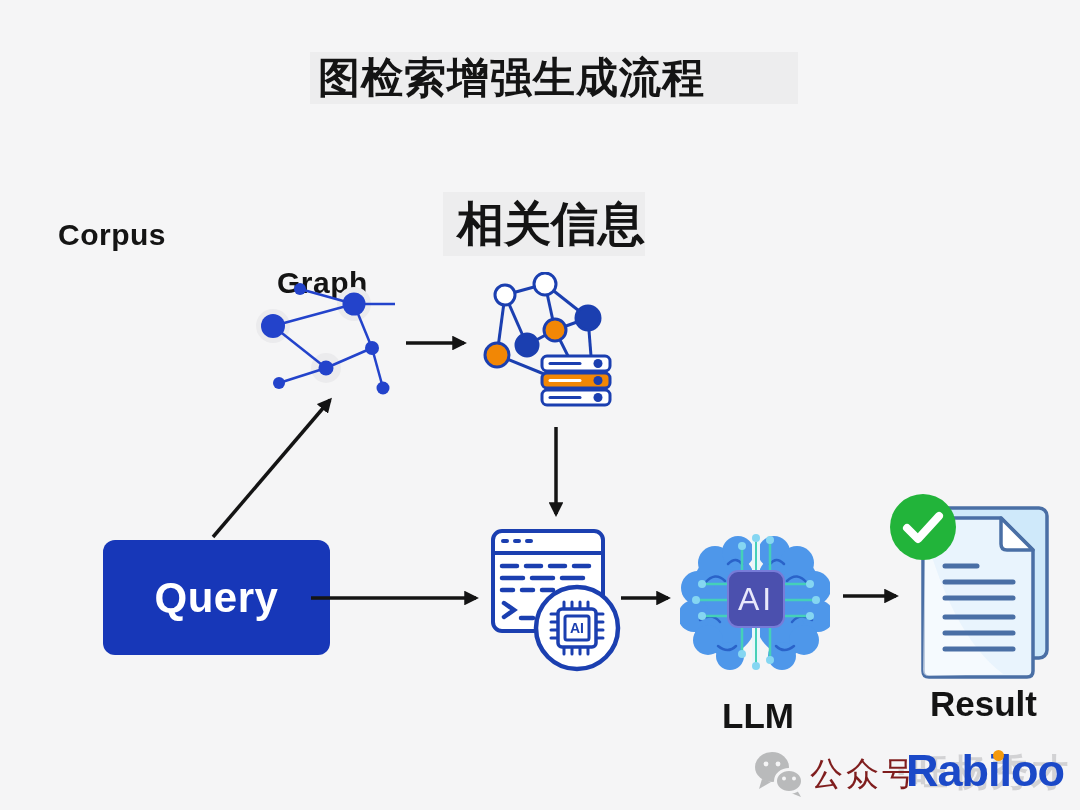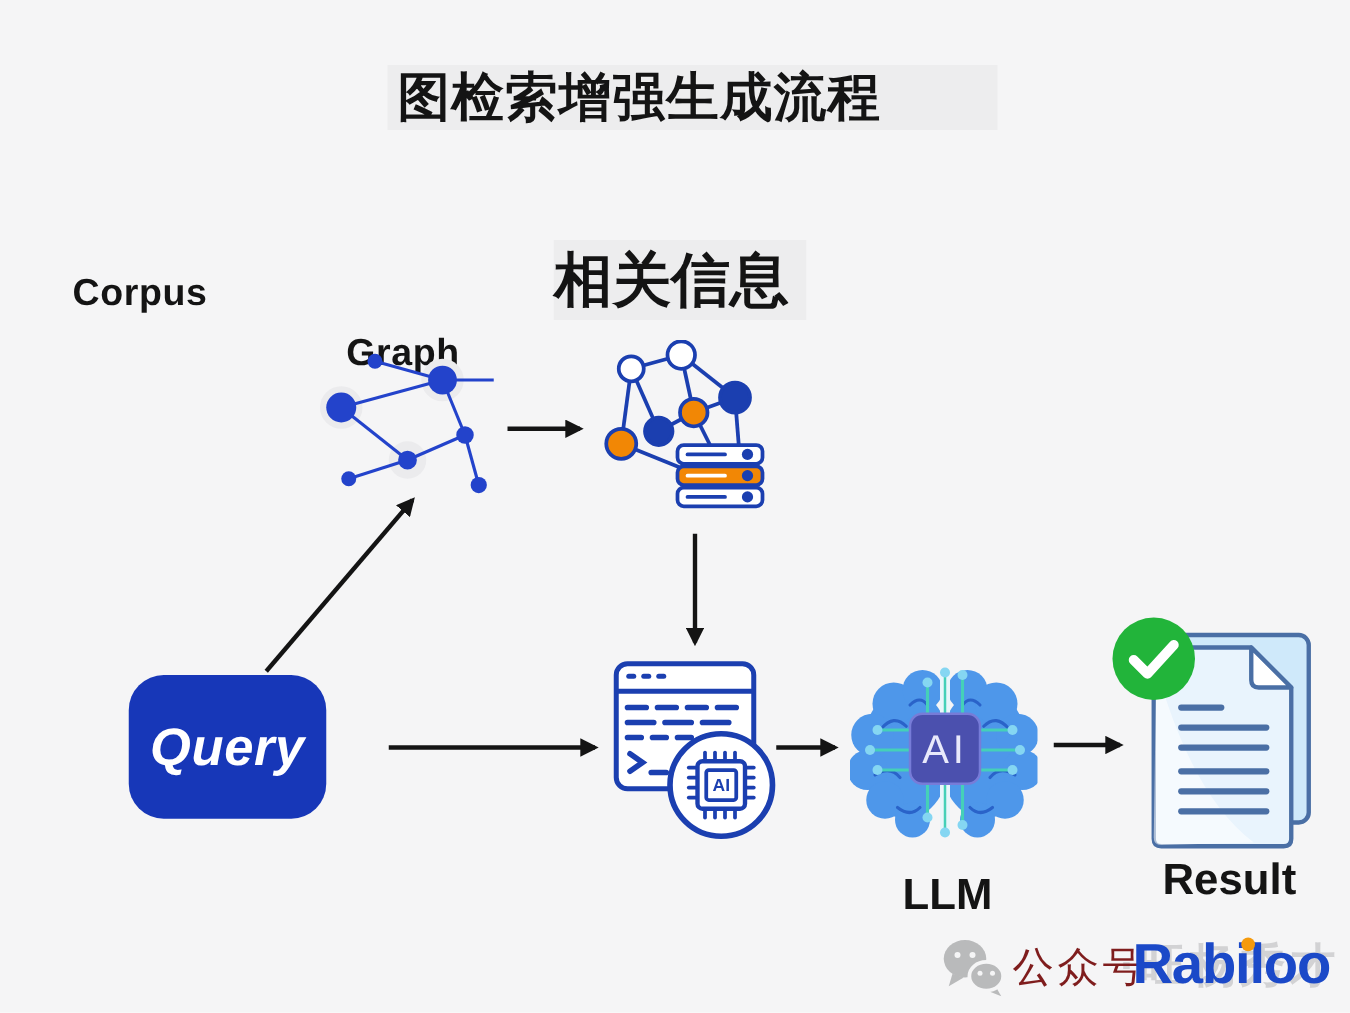--- a/index.html
+++ b/index.html
@@ -19,25 +19,25 @@
   .lbl-en{font-size:30px;font-weight:700;letter-spacing:.5px;}
   .corpus{left:58px;top:218px;}
   .graphlbl{left:277px;top:218px;margin-top:48px;}
   .buildkg{
     left:45px;top:286px;width:200px;height:106px;
     font-size:40px;font-weight:600;line-height:52px;padding-left:4px;
     white-space:pre-line;box-sizing:border-box;
   }
   .related{
     left:443px;top:192px;width:202px;height:64px;
-    font-size:47px;font-weight:700;line-height:64px;text-align:left;
+    font-size:47px;font-weight:700;line-height:64px;text-align:right;
   }
   .querybtn{
-    left:103px;top:540px;width:158px;height:115px;border-radius:28px;
-    background:#1737b8;display:flex;align-items:center;justify-content:center;font-style:italic;
+    left:103px;top:540px;width:227px;height:115px;border-radius:12px;
+    background:#1737b8;display:flex;align-items:center;justify-content:center;
   }
   .querybtn span{color:#ffffff;font-size:42px;font-weight:700;letter-spacing:.5px;}
   .promptkg{
     left:408px;top:693px;width:310px;height:60px;
     font-size:42px;font-weight:600;line-height:60px;text-align:center;
   }
   .llmlbl{left:722px;top:696px;font-size:35px;font-weight:700;}
   .resultlbl{left:930px;top:684px;font-size:35px;font-weight:700;}
   .wxlabel{left:810px;top:752px;font-size:33px;color:#7f1d1d;letter-spacing:3px;z-index:2;}
   .watermark{left:896px;top:748px;font-size:37px;color:#d2d2d4;font-weight:600;letter-spacing:3px;z-index:1;}

